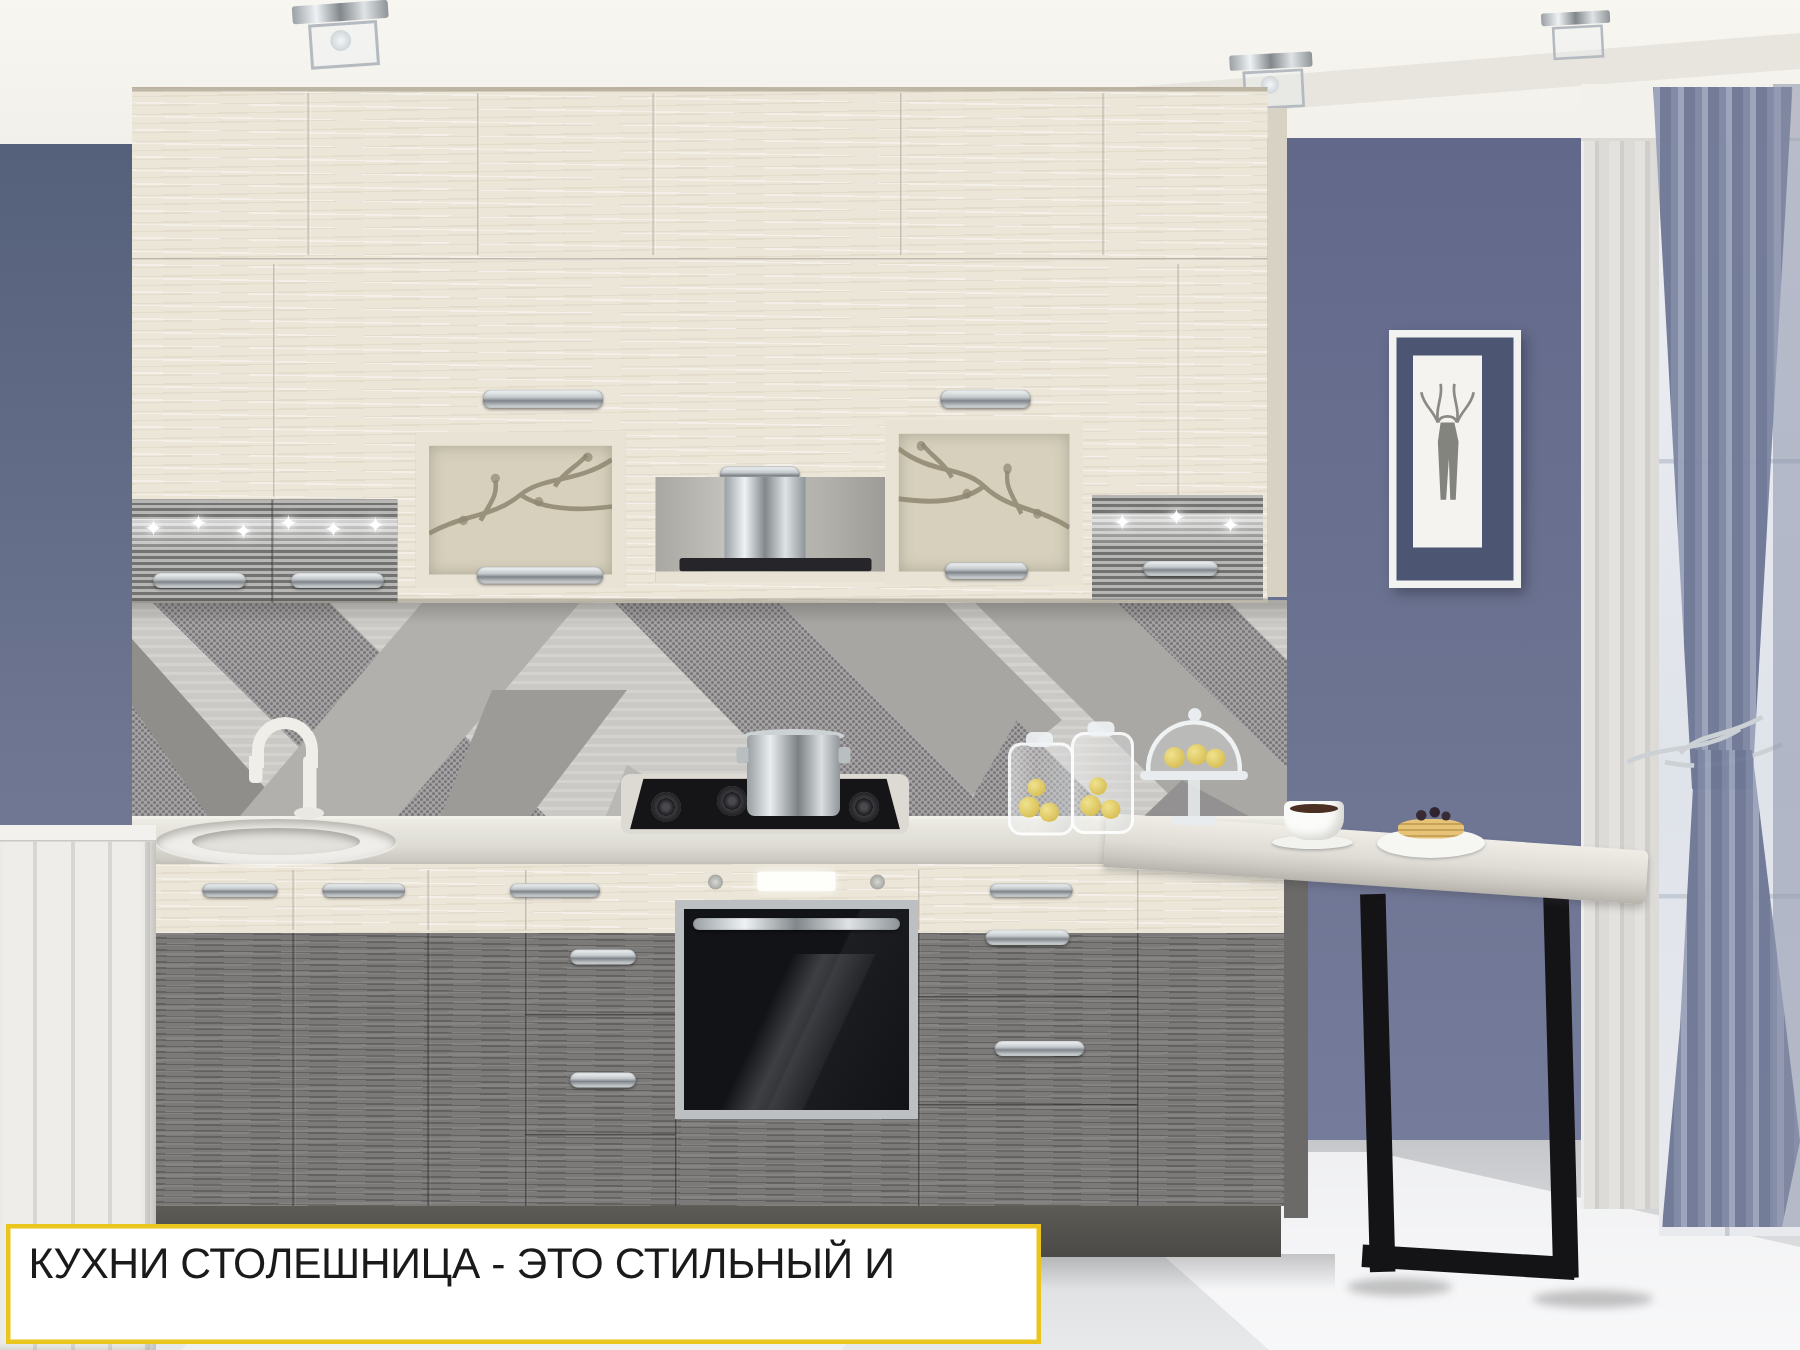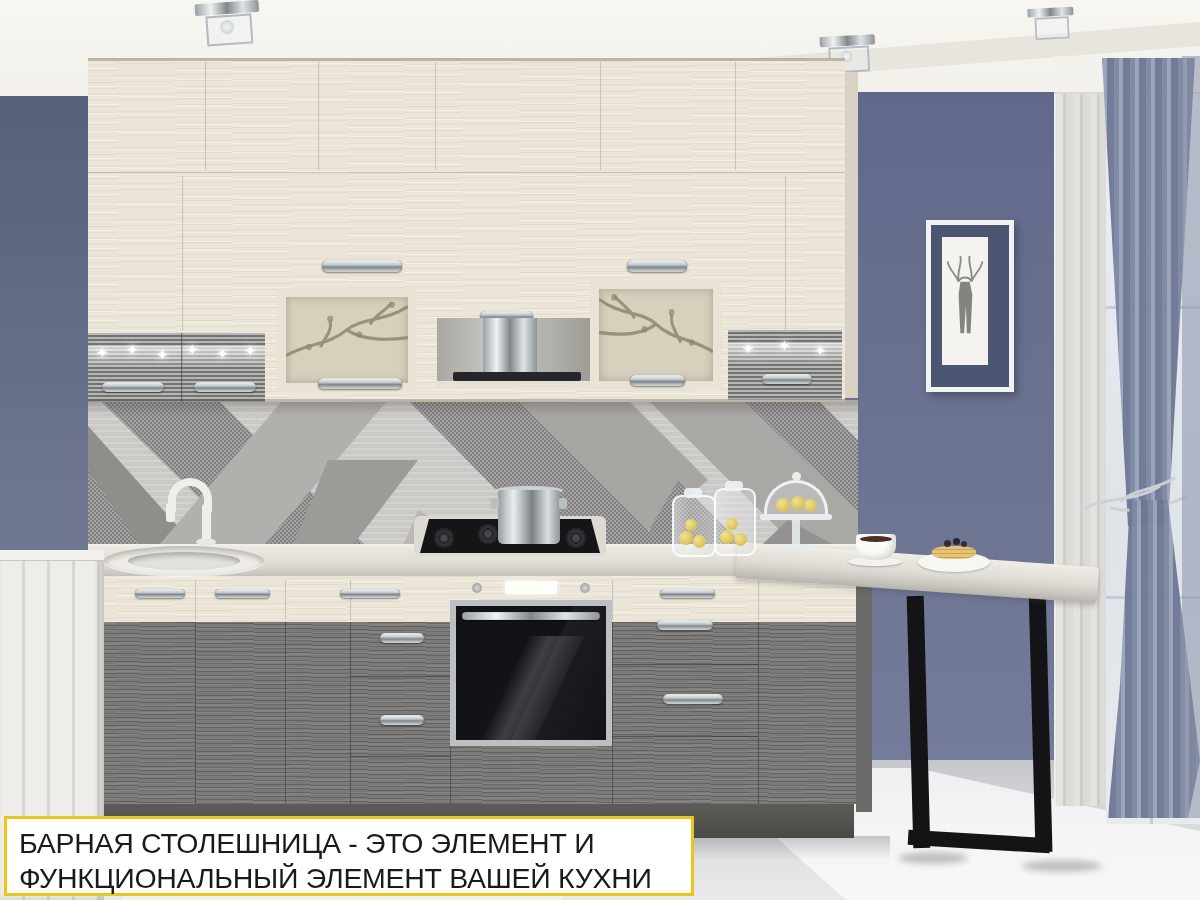--- a/index.html
+++ b/index.html
@@ -336,17 +336,16 @@
 
   <div class="abs" style="left:0;top:550px;width:104px;height:350px;
               background-color:#e9e8e4;
               background-image:repeating-linear-gradient(90deg,#eeede9 0 22px,#d7d6d2 22px 25px),
                                repeating-linear-gradient(180deg, rgba(150,150,146,.12) 0 4px, rgba(0,0,0,0) 4px 60px);
               box-shadow:inset -4px 0 6px rgba(110,110,106,.35);">
     <div class="abs" style="left:0;top:0;width:104px;height:10px;background:#f2f1ed;border-bottom:1px solid #c9c8c4;"></div>
   </div>
 
   <div id="banner" class="abs" style="left:4px;top:816px;width:690px;height:80px;">
-    <div>БАРНАЯ СТОЛЕШНИЦА - ЭТО ЭЛЕМЕНТ И</div>
-    <div>ФУНКЦИОНАЛЬНЫЙ ЭЛЕМЕНТ ВАШЕЙ КУХНИ</div>
+    <div>КУХНИ СТОЛЕШНИЦА - ЭТО СТИЛЬНЫЙ И</div>
   </div>
 
 </div>
 
 </body></html>

